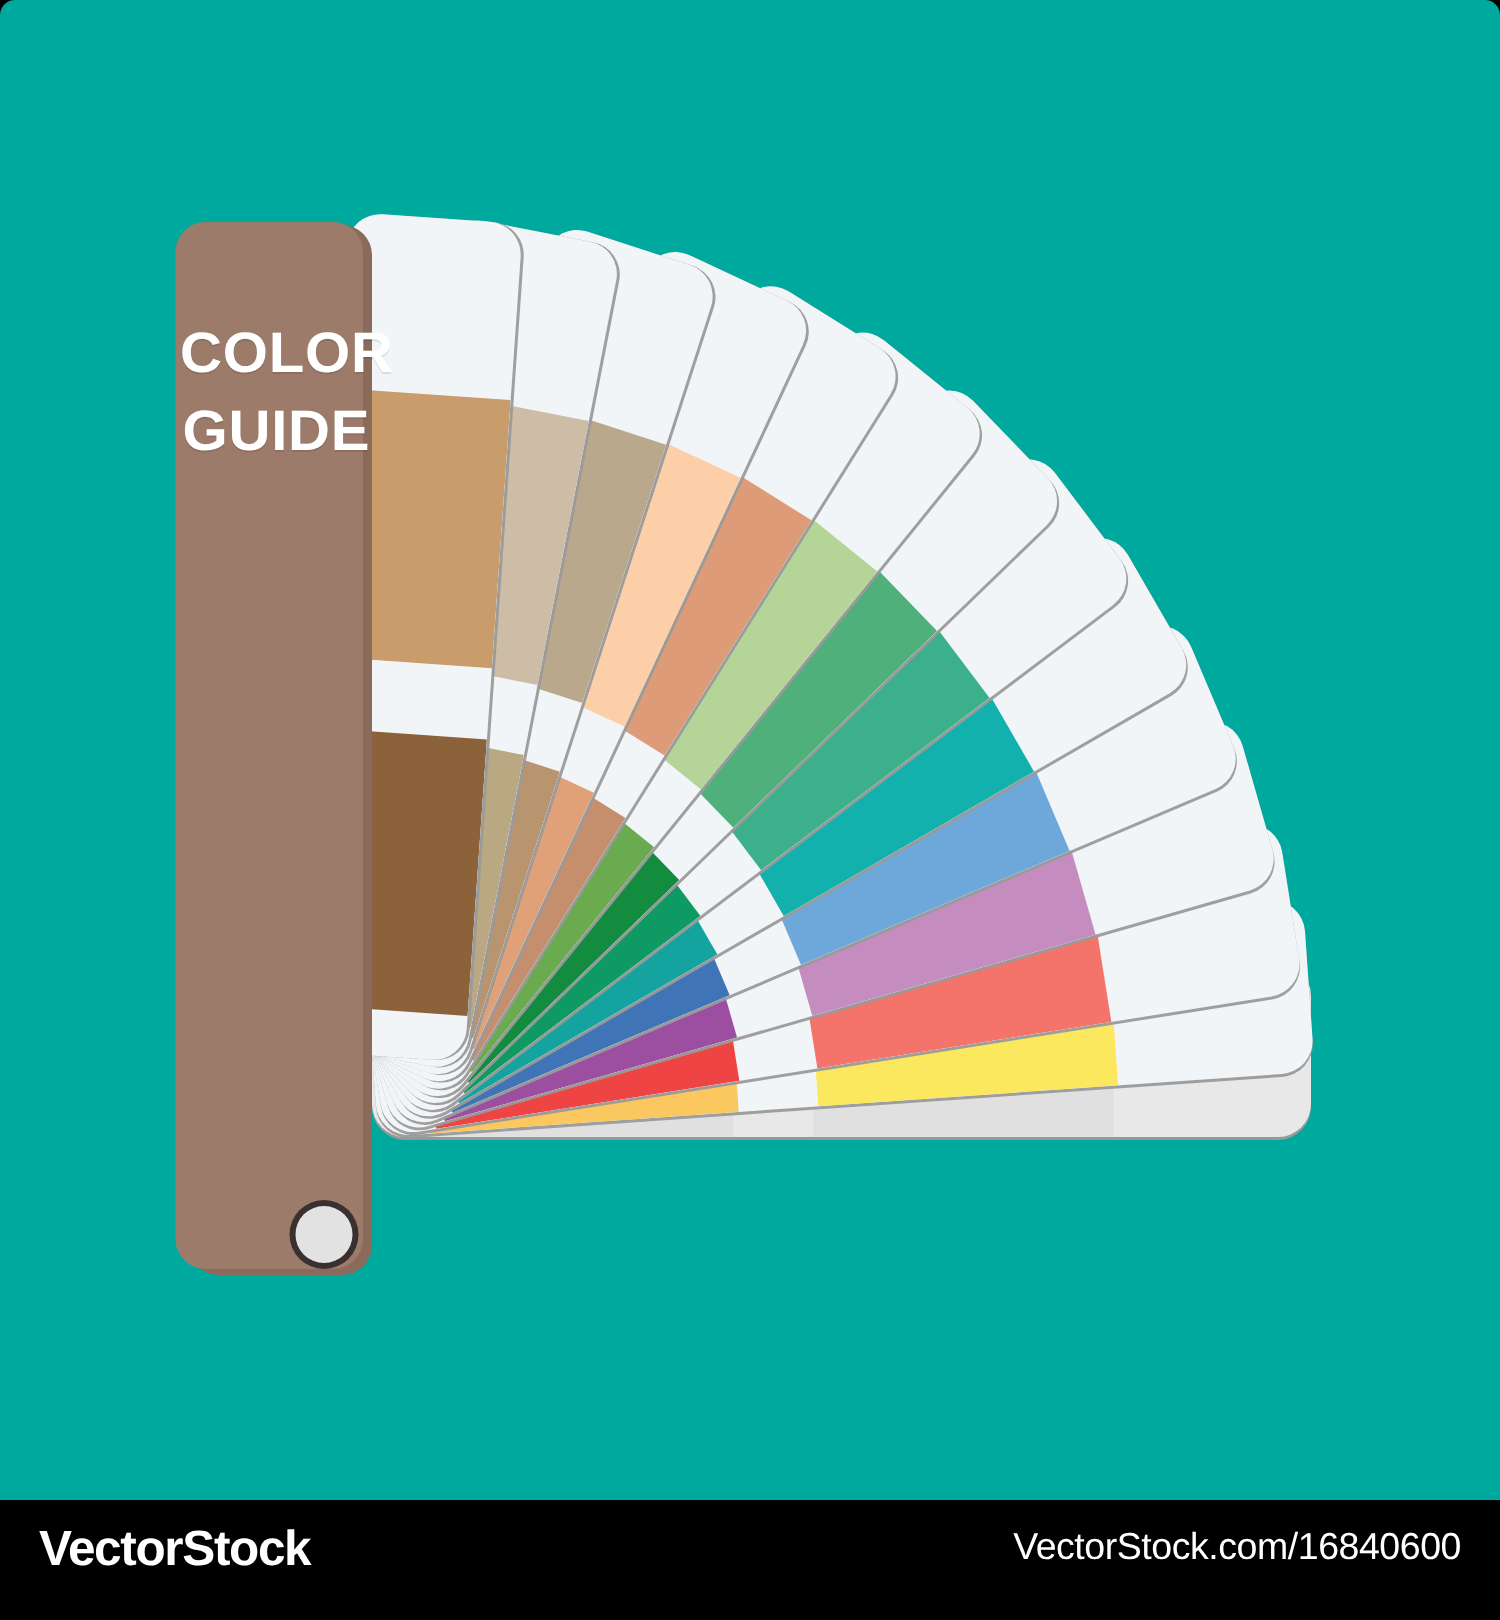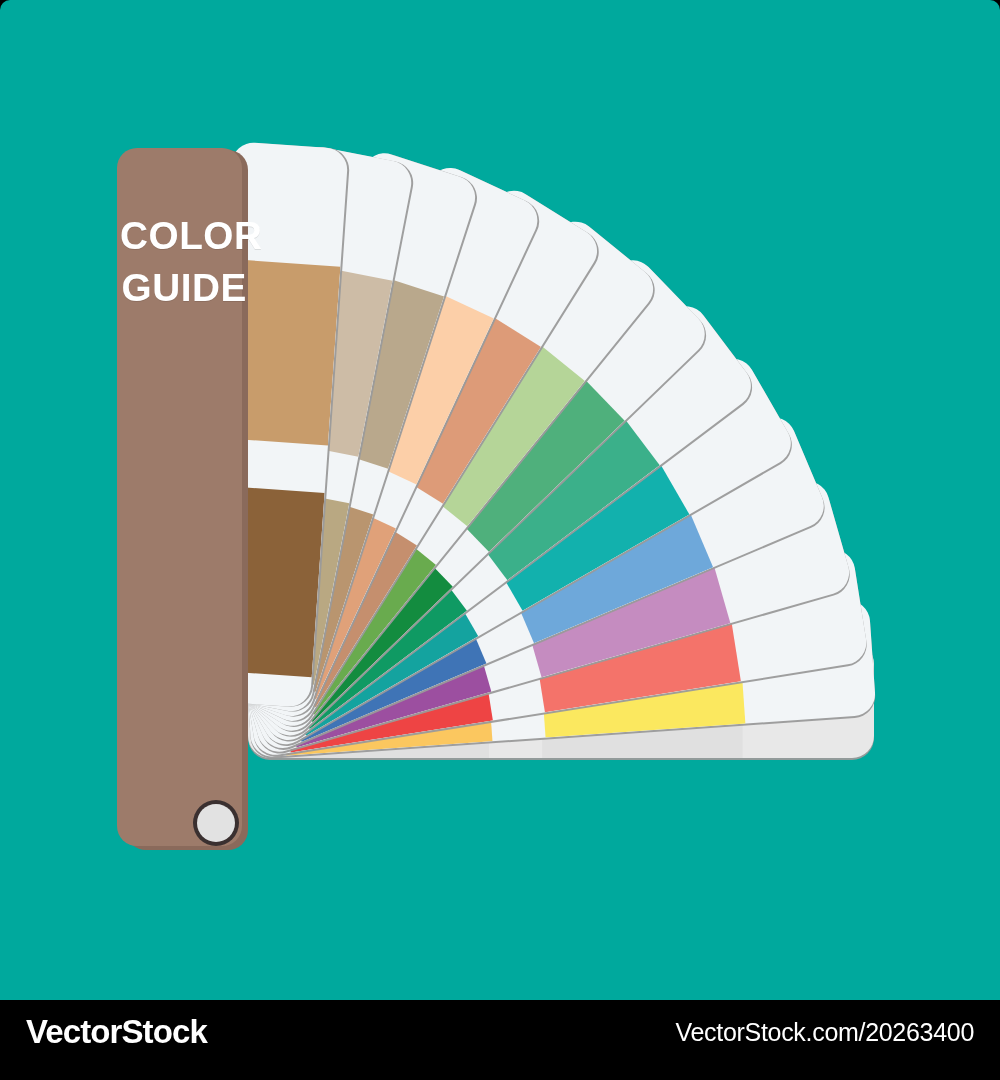--- a/index.html
+++ b/index.html
@@ -265,16 +265,16 @@
     </svg>
   </div>
 
   <div class="handle-label" style="color: rgb(255, 255, 255);">
     <span>COLOR</span>
     <span>GUIDE</span>
   </div>
 
   <div id="footer" style="background: rgb(0, 0, 0);">
     <div class="wordmark" style="color: rgb(255, 255, 255);">VectorStock</div>
-    <div class="url" style="color: rgb(255, 255, 255);">VectorStock.com/20263400</div>
+    <div class="url" style="color: rgb(255, 255, 255);">VectorStock.com/16840600</div>
   </div>
 
 </div>
 
 </body></html>

